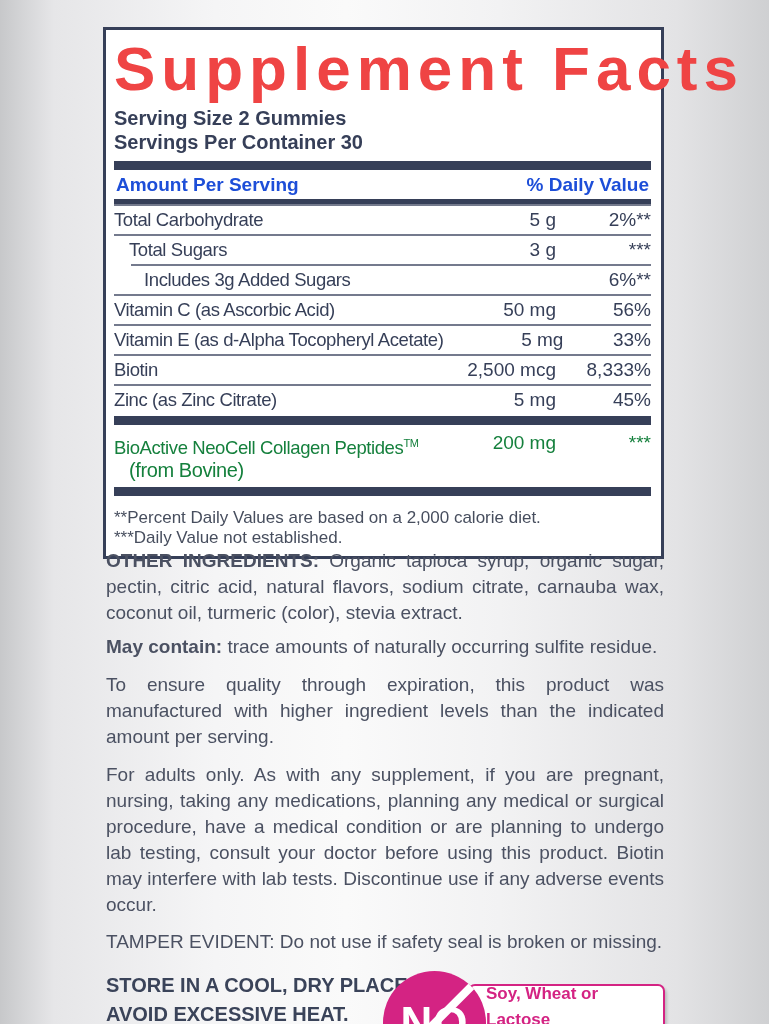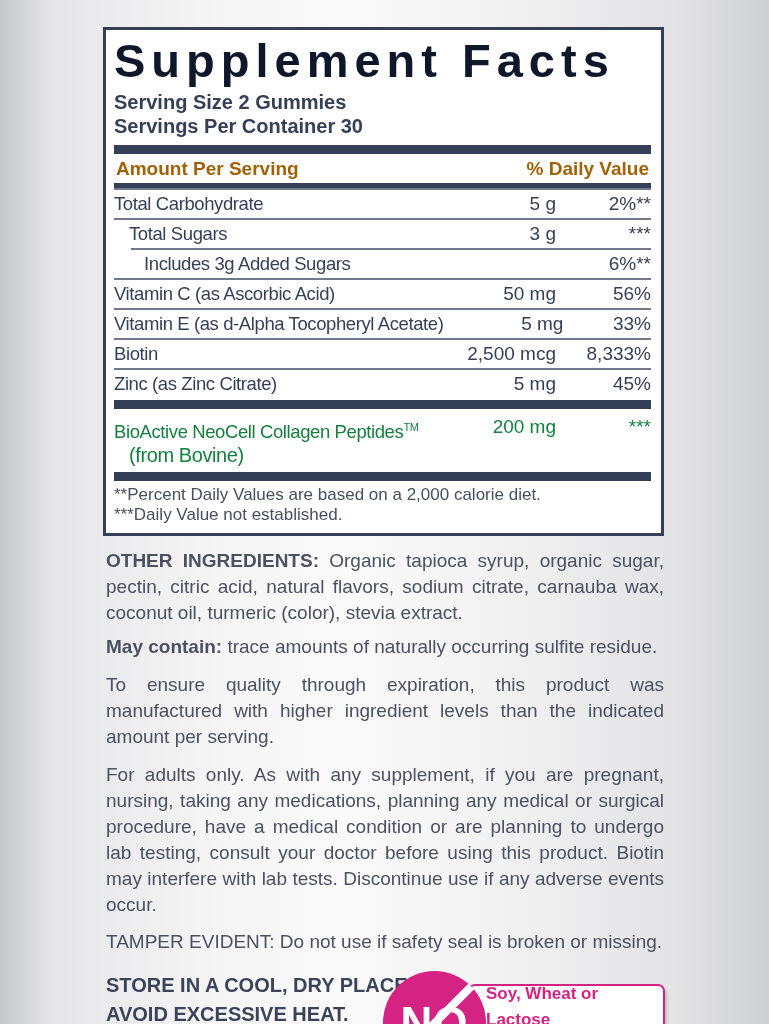--- a/index.html
+++ b/index.html
@@ -7,43 +7,43 @@
     width:769px;height:1024px;overflow:hidden;position:relative;
     font-family:"Liberation Sans","DejaVu Sans",sans-serif;
     background:linear-gradient(90deg,#c7c8ca 0%,#e6e6e8 7%,#f5f5f6 28%,#fafafa 45%,#f2f2f3 65%,#e3e3e5 88%,#cfd0d2 100%);
   }
   
   .facts-box{
     position:absolute;left:103px;top:27px;width:561px;box-sizing:border-box;
     background:#ffffff;border:3px solid #363f58;padding:5px 10px 8px 8px;
   }
   .sf-title{
-    font-size:47px;font-weight:bold;letter-spacing:6px;line-height:1.05;
-    color:#0f172a;white-space:nowrap;margin:1px 0 5px 0;
+    font-size:62px;font-weight:bold;letter-spacing:6px;line-height:1.05;
+    color:#ef4444;white-space:nowrap;margin:1px 0 5px 0;
   }
   .serving-line{font-size:20px;font-weight:bold;color:#363f58;line-height:24px;}
   .bar-thick{height:9px;background:#363f58;margin-top:7px;}
   .bar-med{height:5px;background:#363f58;}
   .hdr-row{display:flex;justify-content:space-between;align-items:center;
-    font-size:19px;font-weight:bold;color:#a16207;padding:4px 2px 3px 2px;gap:37px;}
+    font-size:19px;font-weight:bold;color:#1d4ed8;padding:4px 2px 3px 2px;gap:37px;}
   .row{display:flex;align-items:center;min-height:28px;color:#363f58;font-size:19px;}
   .row .name{flex:1;white-space:nowrap;letter-spacing:-0.4px;font-size:18.5px;}
   .row .amt{width:130px;text-align:right;}
   .row .dv{width:95px;text-align:right;}
   .ind1{padding-left:15px;}
   .ind2{padding-left:30px;}
   .divider{border-top:2px solid #747a8d;height:0;}
   .divider.inset{margin-left:17px;}
   .collagen{display:flex;align-items:flex-start;color:#15803d;font-size:19px;padding:7px 0 5px 0;}
   .collagen .cname{flex:1;line-height:23px;letter-spacing:-0.4px;font-size:18.5px;}
   .collagen .cname sup{font-size:11px;}
   .collagen .csub{display:block;padding-left:15px;font-size:20px;}
   .collagen .amt{width:130px;text-align:right;}
   .collagen .dv{width:95px;text-align:right;}
-  .footnotes{margin-top:4px;font-size:17px;line-height:20px;color:#474e5e;}
+  .footnotes{margin-top:12px;font-size:17px;line-height:20px;color:#474e5e;}
   
   .sections{position:absolute;left:106px;top:548px;width:558px;color:#4b5162;font-size:19px;line-height:26px;}
   .sections p{margin:0 0 8px 0;}
   .sections p.just{text-align:justify;}
   .lead{font-weight:bold;margin-top:19px;}
   .tamper{margin-top:6px !important;margin-bottom:14px !important;}
   .bottom-row{position:relative;margin-top:16px;height:118px;}
   .storage{width:295px;font-weight:bold;color:#3a4359;font-size:20px;line-height:29px;white-space:nowrap;}
   
   .banner{

